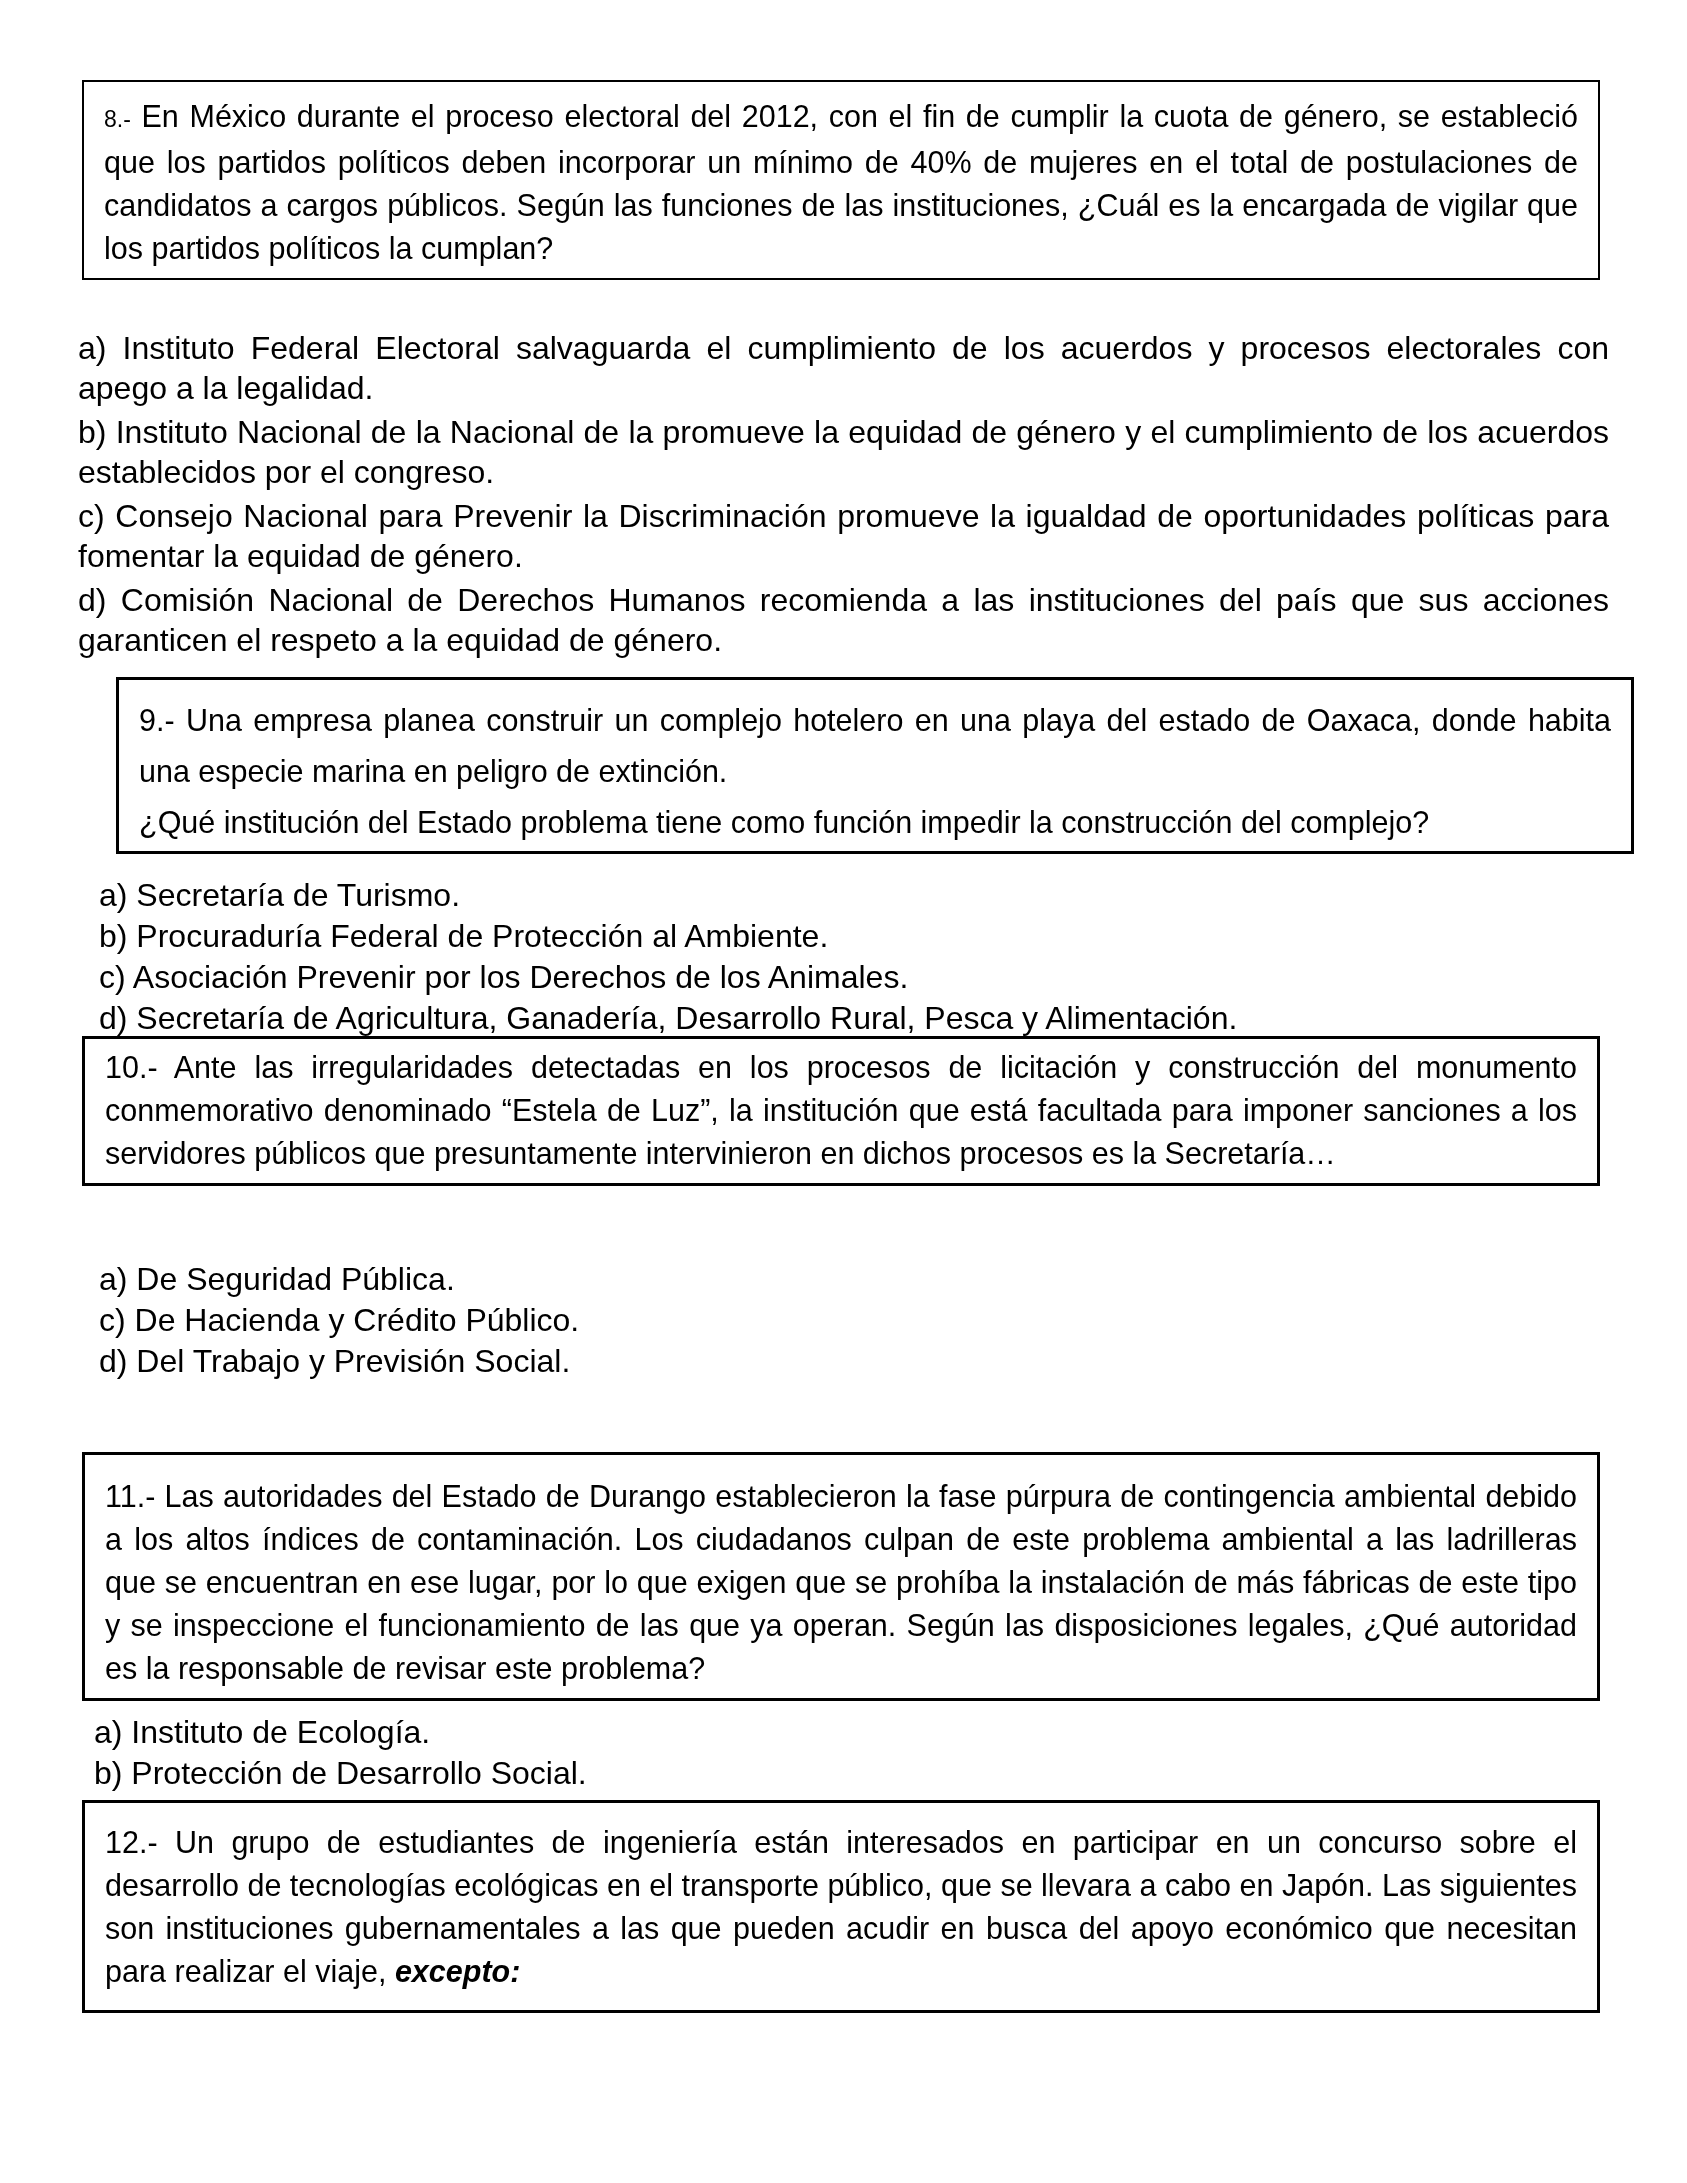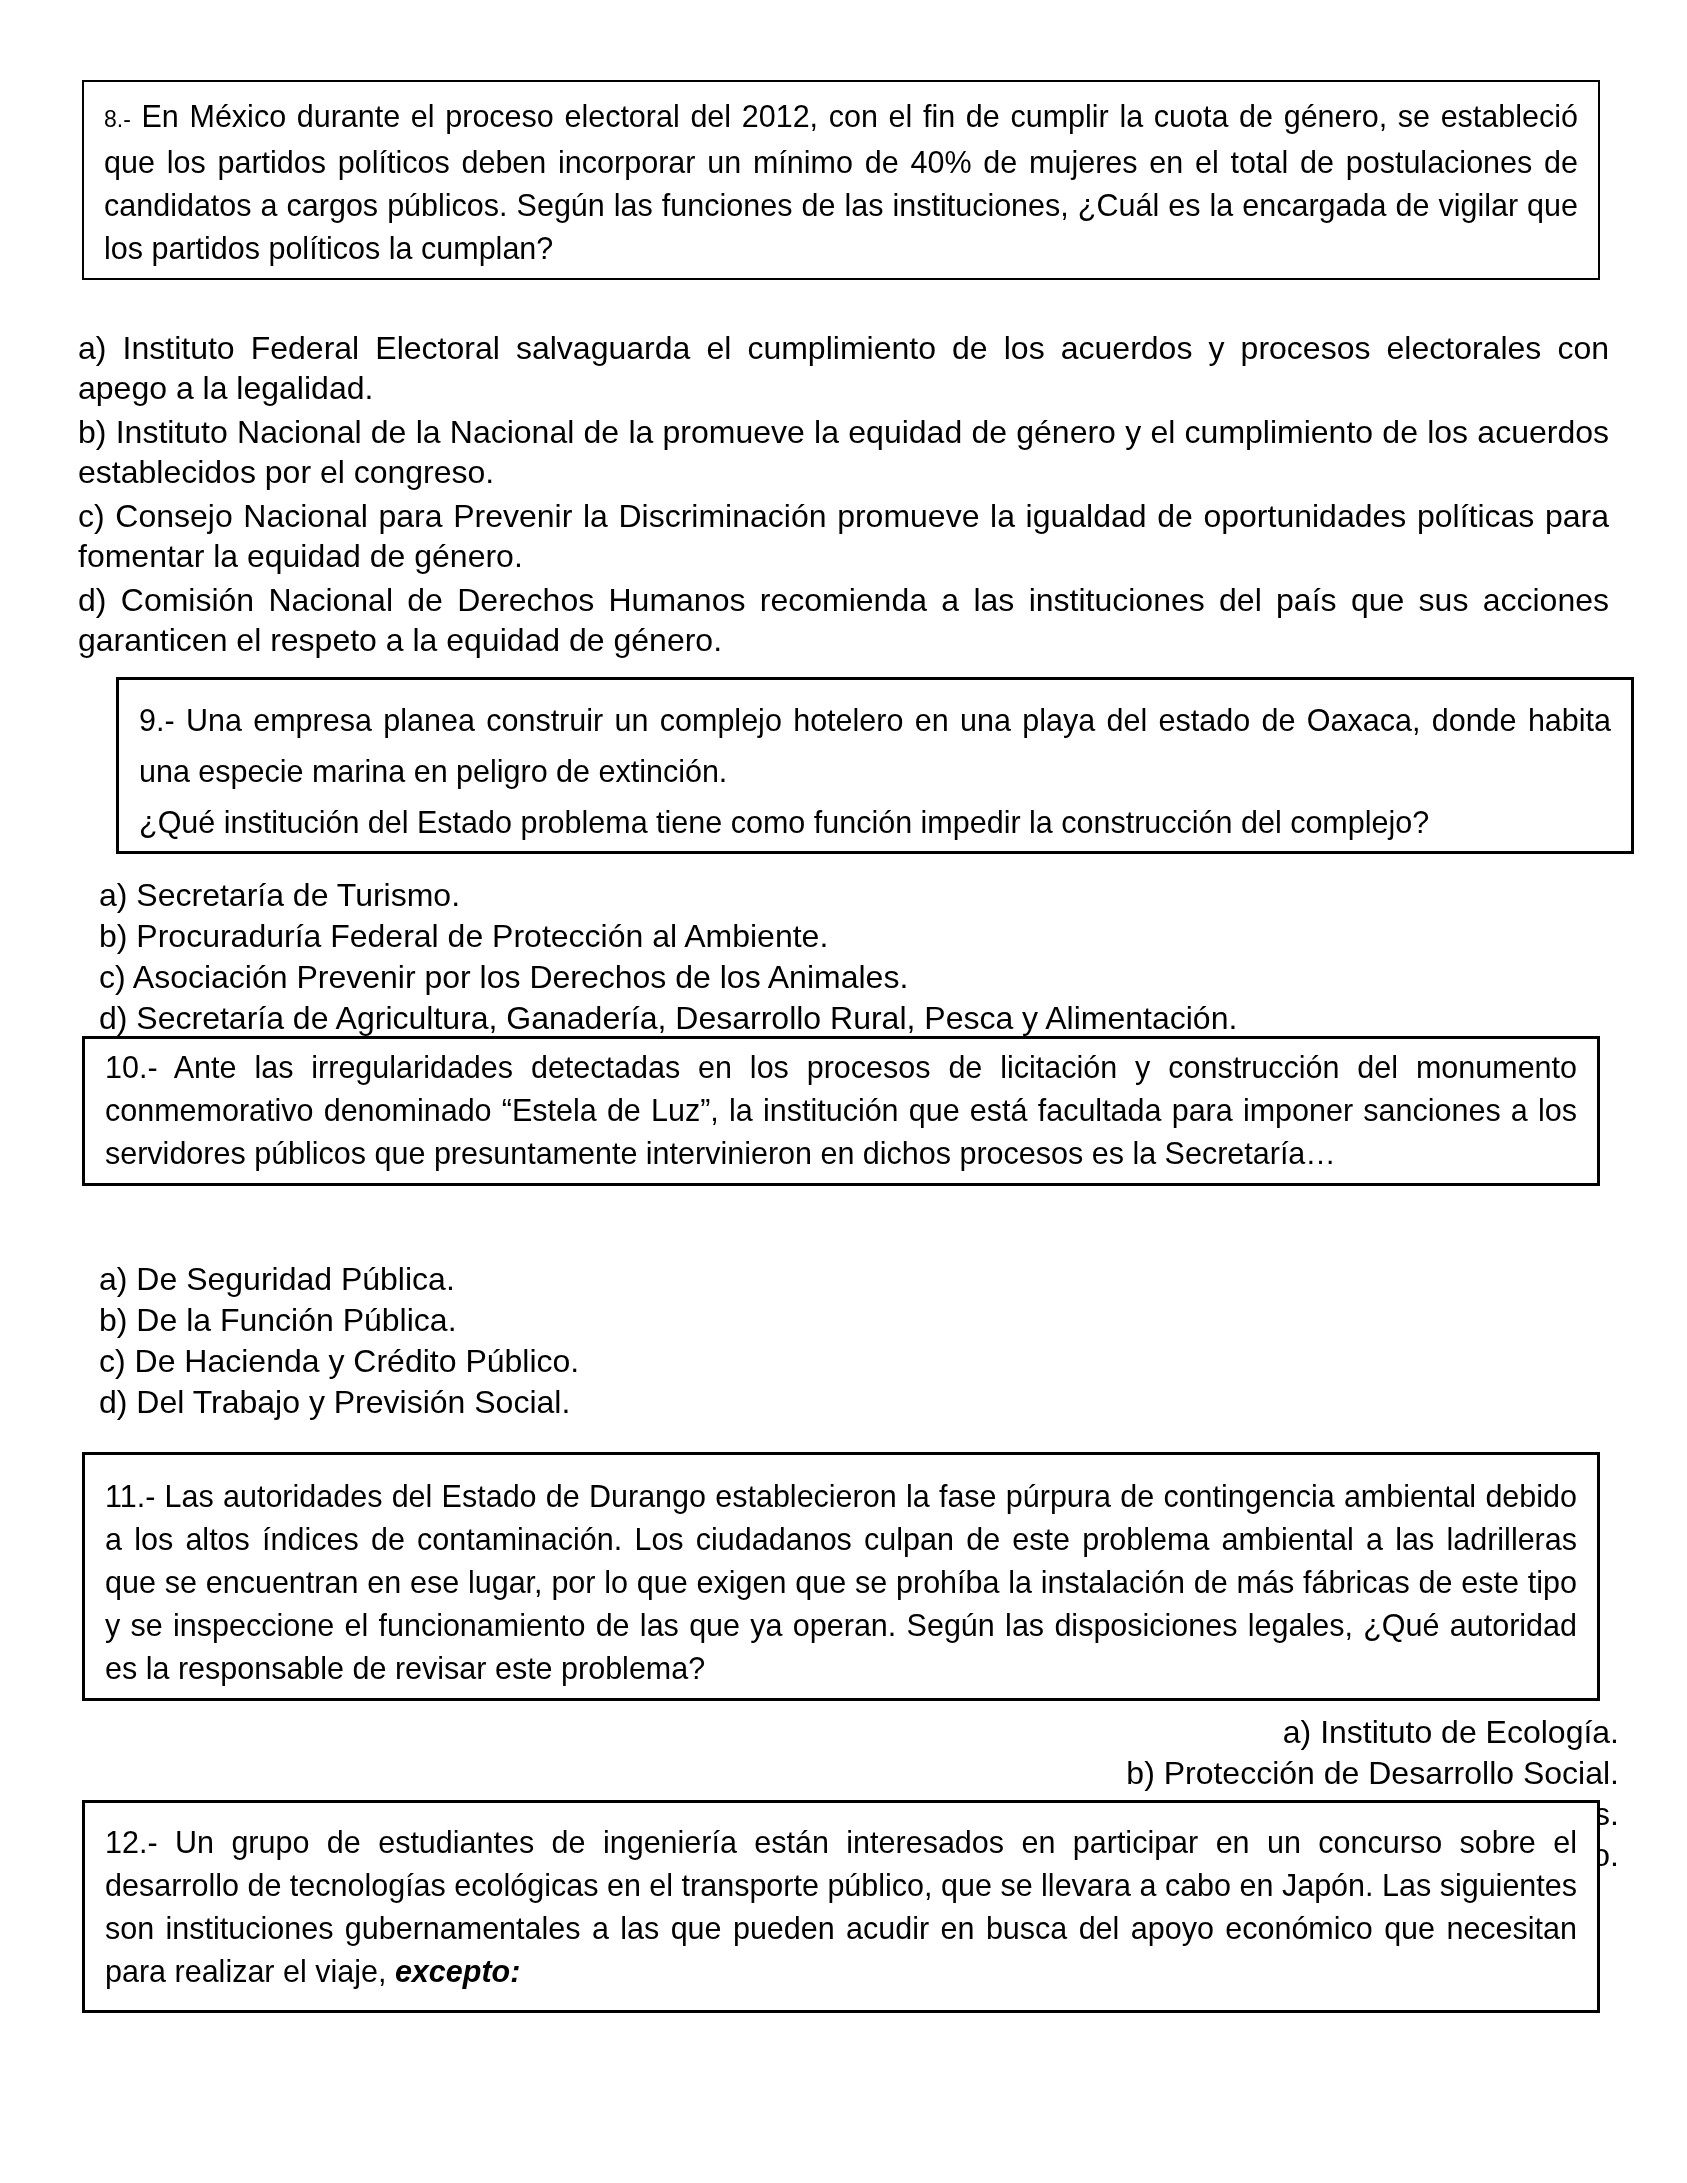--- a/index.html
+++ b/index.html
@@ -42,21 +42,21 @@
     text-align: left;
   }
   #q8-options {
     left: 78px; top: 328px; width: 1531px;
     text-align: justify;
     line-height: 40px;
   }
   #q8-options p { margin-bottom: 4.1px; }
   #q9-options  { left: 99px; top: 875px; width: 1504px; }
   #q10-options { left: 99px; top: 1259px; width: 1504px; }
-  #q11-options { left: 115px; top: 1712px; width: 1504px; text-align: right; }
+  #q11-options { left: 94px; top: 1712px; width: 1504px; }
 </style>
 </head>
 <body>
 
 <div class="qbox" id="q8-box">
   <p><span class="qnum-small">8.-</span> <span>En México durante el proceso electoral del 2012, con el fin de cumplir la cuota de género, se estableció que los partidos políticos deben incorporar un mínimo de 40% de mujeres en el total de postulaciones de candidatos a cargos públicos. Según las funciones de las instituciones, ¿Cuál es la encargada de vigilar que los partidos políticos la cumplan?</span></p>
 </div>
 
 <div class="opts" id="q8-options">
   <p>a) Instituto Federal Electoral salvaguarda el cumplimiento de los acuerdos y procesos electorales con apego a la legalidad.</p>
@@ -76,21 +76,20 @@
   <p>c) Asociación Prevenir por los Derechos de los Animales.</p>
   <p>d) Secretaría de Agricultura, Ganadería, Desarrollo Rural, Pesca y Alimentación.</p>
 </div>
 
 <div class="qbox" id="q10-box">
   <p><span>10.-</span> <span>Ante las irregularidades detectadas en los procesos de licitación y construcción del monumento conmemorativo denominado “Estela de Luz”, la institución que está facultada para imponer sanciones a los servidores públicos que presuntamente intervinieron en dichos procesos es la Secretaría…</span></p>
 </div>
 
 <div class="opts" id="q10-options">
   <p>a) De Seguridad Pública.</p>
-  <p>b) De la Función Pública.</p>
   <p>c) De Hacienda y Crédito Público.</p>
   <p>d) Del Trabajo y Previsión Social.</p>
 </div>
 
 <div class="qbox" id="q11-box">
   <p><span>11.-</span> <span>Las autoridades del Estado de Durango establecieron la fase púrpura de contingencia ambiental debido a los altos índices de contaminación. Los ciudadanos culpan de este problema ambiental a las ladrilleras que se encuentran en ese lugar, por lo que exigen que se prohíba la instalación de más fábricas de este tipo y se inspeccione el funcionamiento de las que ya operan. Según las disposiciones legales, ¿Qué autoridad es la responsable de revisar este problema?</span></p>
 </div>
 
 <div class="opts" id="q11-options">
   <p>a) Instituto de Ecología.</p>

